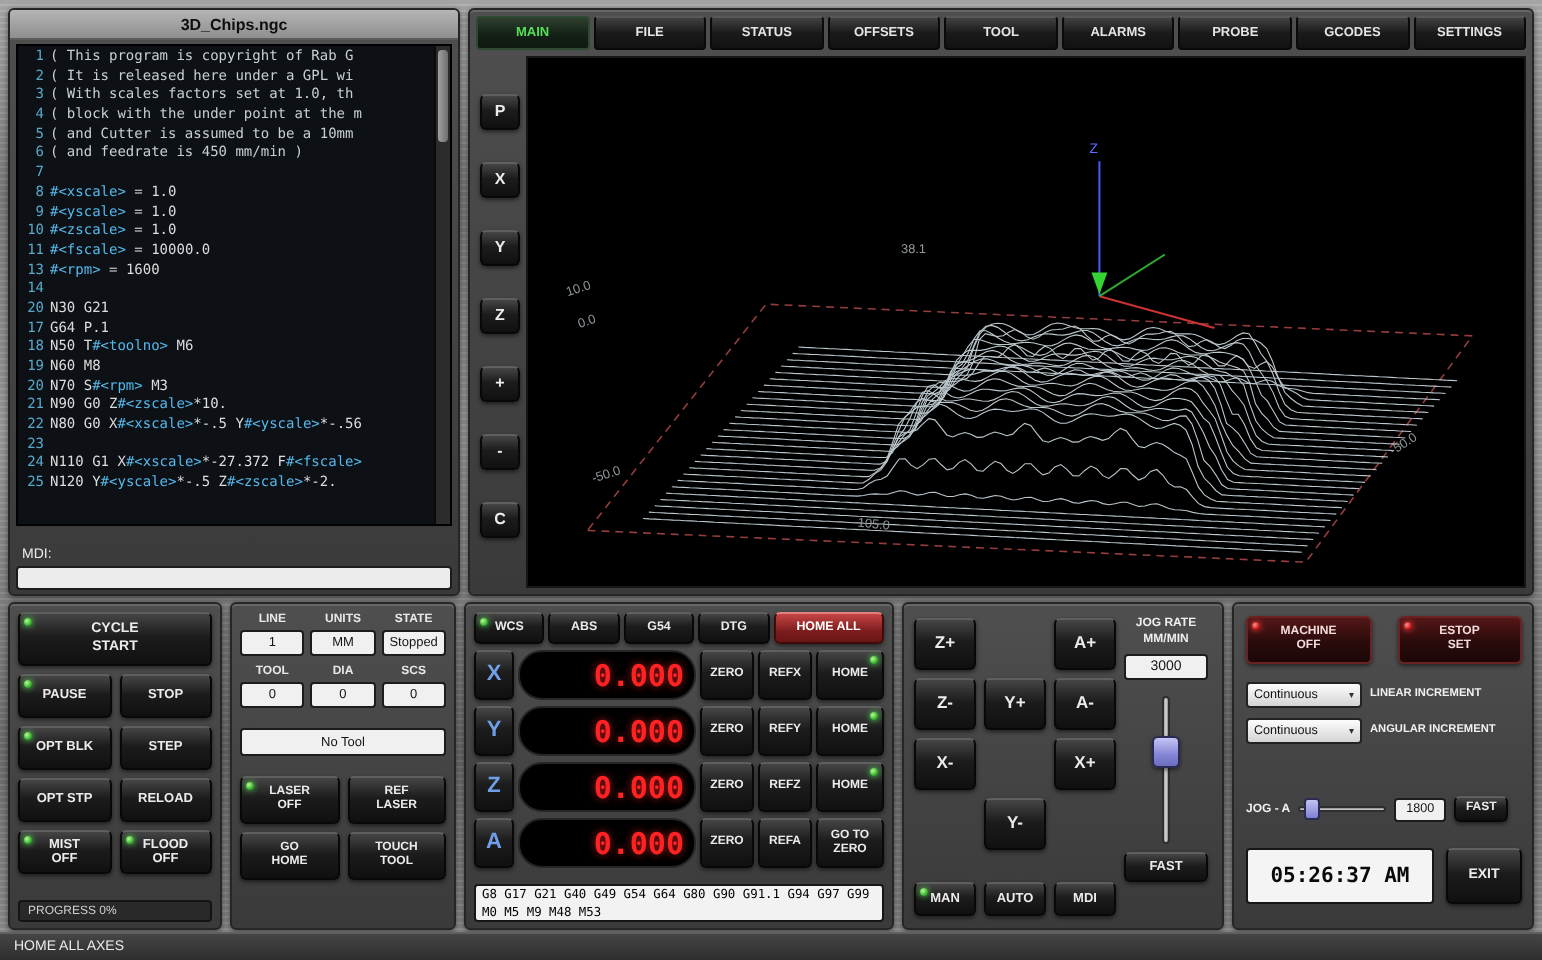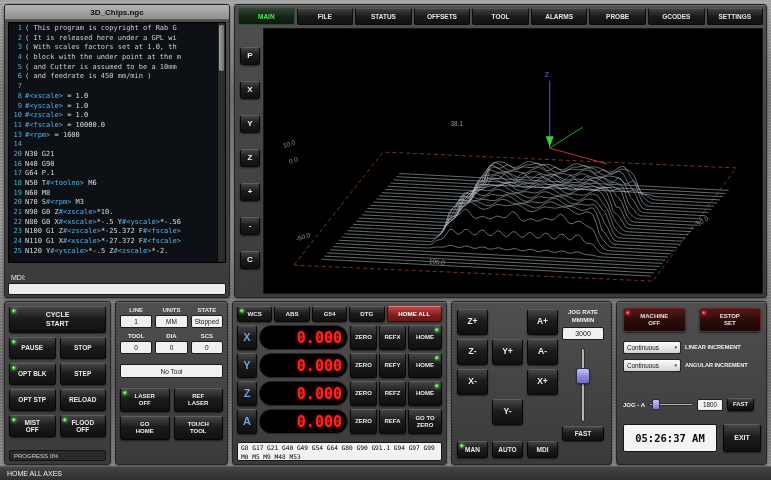--- a/index.html
+++ b/index.html
@@ -145,28 +145,27 @@
           <div class="code-line"><span class="ln">5</span><span class="ct"><span class="ccom">( and Cutter is assumed to be a 10mm</span></span></div>
           <div class="code-line"><span class="ln">6</span><span class="ct"><span class="ccom">( and feedrate is 450 mm/min )</span></span></div>
           <div class="code-line"><span class="ln">7</span><span class="ct"></span></div>
           <div class="code-line"><span class="ln">8</span><span class="ct"><span class="cvar">#&lt;xscale&gt;</span> = 1.0</span></div>
           <div class="code-line"><span class="ln">9</span><span class="ct"><span class="cvar">#&lt;yscale&gt;</span> = 1.0</span></div>
           <div class="code-line"><span class="ln">10</span><span class="ct"><span class="cvar">#&lt;zscale&gt;</span> = 1.0</span></div>
           <div class="code-line"><span class="ln">11</span><span class="ct"><span class="cvar">#&lt;fscale&gt;</span> = 10000.0</span></div>
           <div class="code-line"><span class="ln">13</span><span class="ct"><span class="cvar">#&lt;rpm&gt;</span> = 1600</span></div>
           <div class="code-line"><span class="ln">14</span><span class="ct"></span></div>
           <div class="code-line"><span class="ln">20</span><span class="ct">N30 G21</span></div>
-          <div class="code-line"><span class="ln">16</span><span class="ct">N40 G90</span></div>
           <div class="code-line"><span class="ln">17</span><span class="ct">G64 P.1</span></div>
           <div class="code-line"><span class="ln">18</span><span class="ct">N50 T<span class="cvar">#&lt;toolno&gt;</span> M6</span></div>
           <div class="code-line"><span class="ln">19</span><span class="ct">N60 M8</span></div>
           <div class="code-line"><span class="ln">20</span><span class="ct">N70 S<span class="cvar">#&lt;rpm&gt;</span> M3</span></div>
           <div class="code-line"><span class="ln">21</span><span class="ct">N90 G0 Z<span class="cvar">#&lt;zscale&gt;</span>*10.</span></div>
           <div class="code-line"><span class="ln">22</span><span class="ct">N80 G0 X<span class="cvar">#&lt;xscale&gt;</span>*-.5 Y<span class="cvar">#&lt;yscale&gt;</span>*-.56</span></div>
-          <div class="code-line"><span class="ln">23</span><span class="ct">N100 G1 Z<span class="cvar">#&lt;zscale&gt;</span>*-25.372 F<span class="cvar">#&lt;fscale&gt;</span></span></div>
+          <div class="code-line"><span class="ln">23</span></div>
           <div class="code-line"><span class="ln">24</span><span class="ct">N110 G1 X<span class="cvar">#&lt;xscale&gt;</span>*-27.372 F<span class="cvar">#&lt;fscale&gt;</span></span></div>
           <div class="code-line"><span class="ln">25</span><span class="ct">N120 Y<span class="cvar">#&lt;yscale&gt;</span>*-.5 Z<span class="cvar">#&lt;zscale&gt;</span>*-2.</span></div>
         </div>
       <div class="code-scrollbar">
         <div class="code-thumb"></div>
       </div>
     </div>
     <div class="mdi-label">MDI:</div>
     <input class="mdi-input" style="">
   </div>

